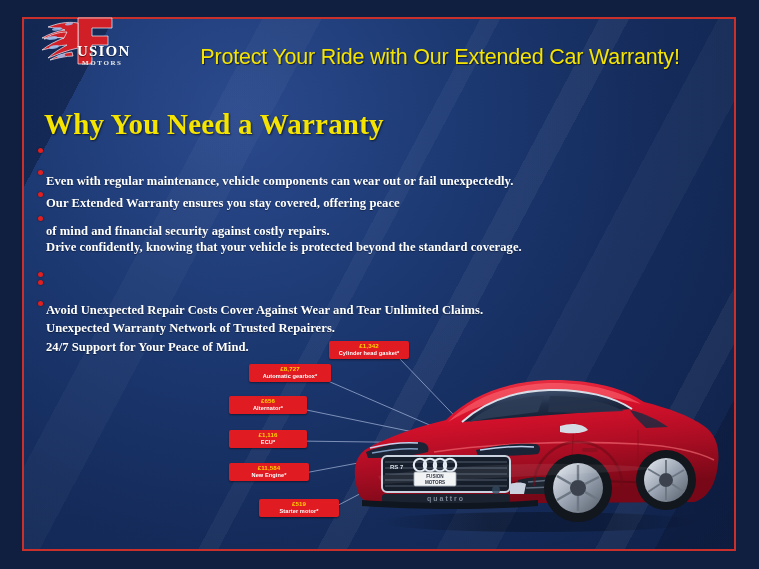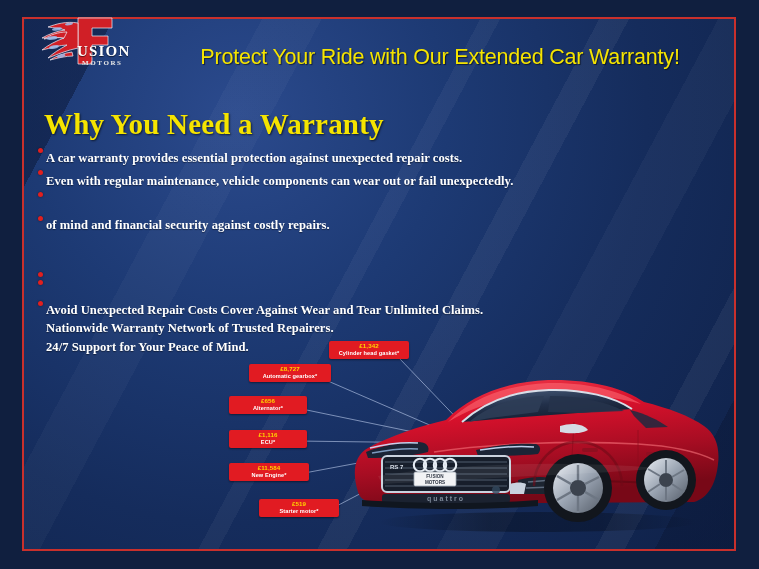--- a/index.html
+++ b/index.html
@@ -224,38 +224,39 @@
       <div class="logo-word">USION</div>
       <div class="logo-sub">MOTORS</div>
     </div>
 
     <div class="main-title">Protect Your Ride with Our Extended Car Warranty!</div>
   </div>
 
   <div id="heading-why" class="section-heading">Why You Need a Warranty</div>
 
   <div class="bullet-dot" style="left:38px; top:148px;"></div>
-  <div class="body-line" style="left:46px; top:151px;">A car warranty provides essential protection against unexpected repair costs.</div>
 
   <div class="bullet-dot" style="left:38px; top:170px;"></div>
   <div class="body-line" style="left:46px; top:174px;">Even with regular maintenance, vehicle components can wear out or fail unexpectedly.</div>
 
   <div class="bullet-dot" style="left:38px; top:192px;"></div>
+  <div class="body-line" style="left:46px; top:196px;">Our Extended Warranty ensures you stay covered, offering peace</div>
 
   <div class="bullet-dot" style="left:38px; top:216px;"></div>
-  <div class="body-line" style="left:46px; top:218px;">of mind and financial security against costly repairs.</div>
-
+  <div class="body-line" style="left:46px; top:224px;">of mind and financial security against costly repairs.</div>
+
+  <div class="body-line" style="left:46px; top:240px;">Drive confidently, knowing that your vehicle is protected beyond the standard coverage.</div>
 
   <div class="bullet-dot" style="left:38px; top:272px;"></div>
   <div class="bullet-dot" style="left:38px; top:280px;"></div>
 
   <div class="bullet-dot" style="left:38px; top:301px;"></div>
   <div class="body-line" style="left:46px; top:303px;text-align:center;">Avoid Unexpected Repair Costs Cover Against Wear and Tear Unlimited Claims.</div>
 
-  <div class="body-line" style="left:46px; top:321px;">Nationwide Warranty Network of Trusted Repairers.</div>
+  <div class="body-line" style="left:46px; top:321px;">Unexpected Warranty Network of Trusted Repairers.</div>
 
   <div class="body-line" style="left:46px; top:340px;">24/7 Support for Your Peace of Mind.</div>
 
   <svg class="leader-svg" viewBox="0 0 759 569">
     <g stroke="#b9c9ea" stroke-width="0.8" fill="none" opacity="0.78">
       <line x1="399" y1="358" x2="470" y2="432"></line>
       <line x1="321" y1="378" x2="455" y2="436"></line>
       <line x1="297" y1="408" x2="452" y2="440"></line>
       <line x1="297" y1="441" x2="448" y2="443"></line>
       <line x1="299" y1="474" x2="444" y2="447"></line>

